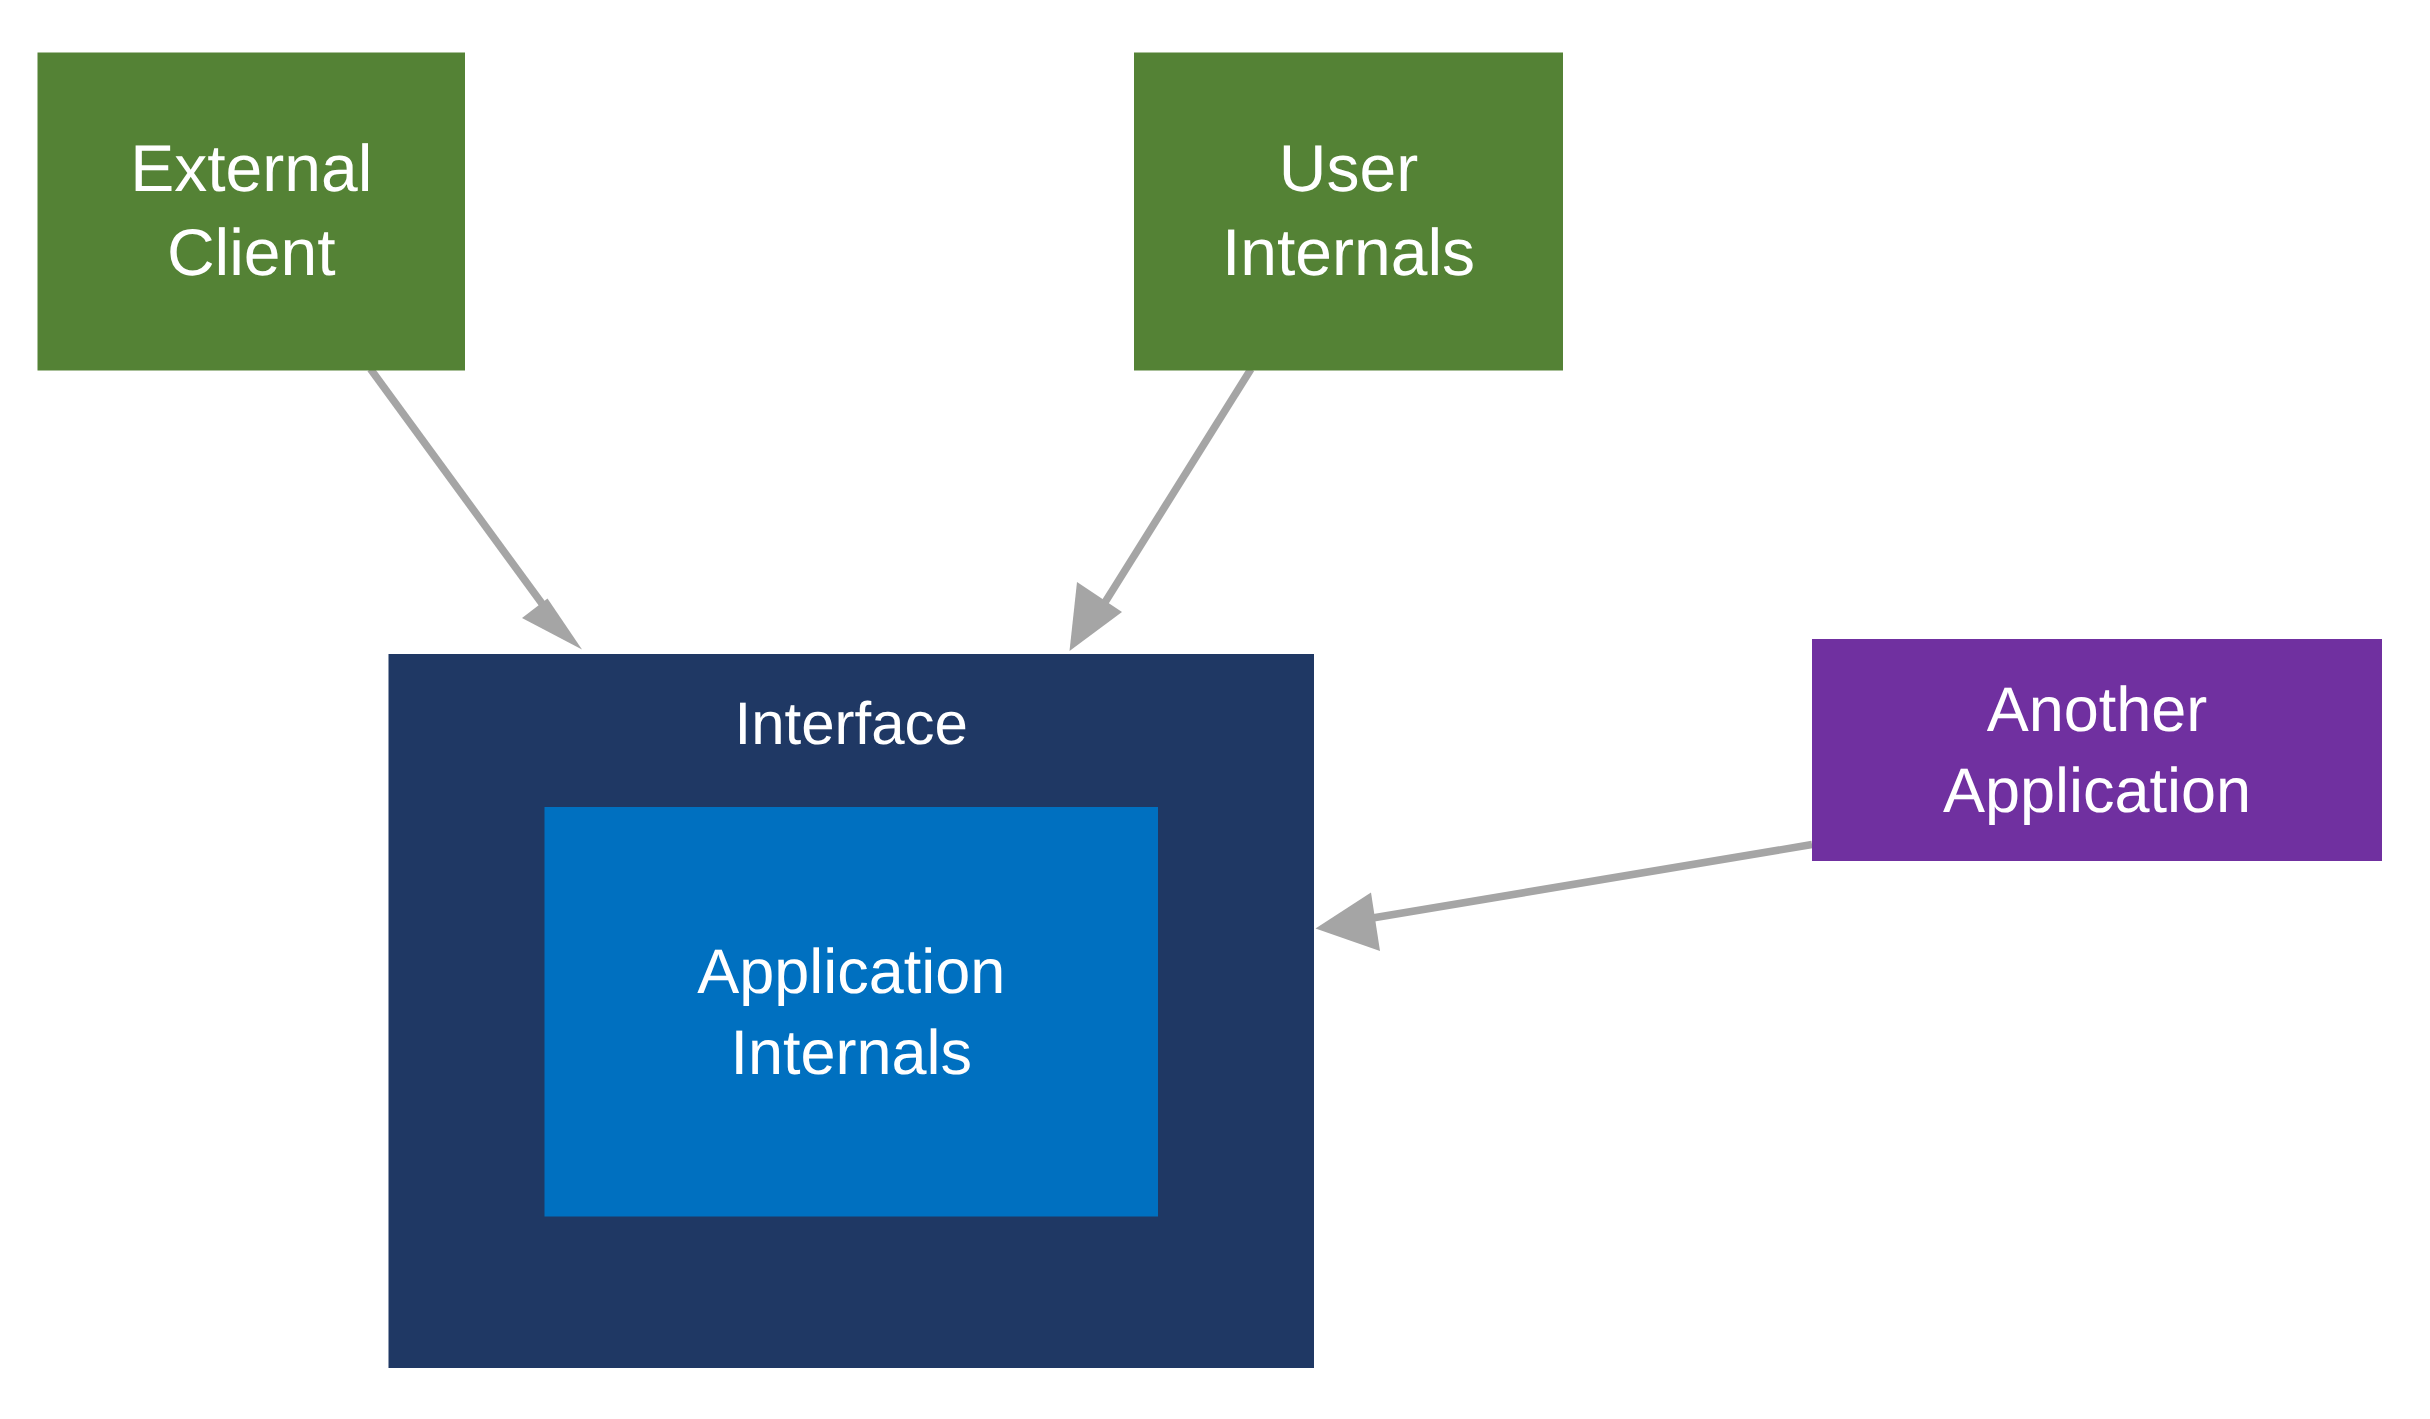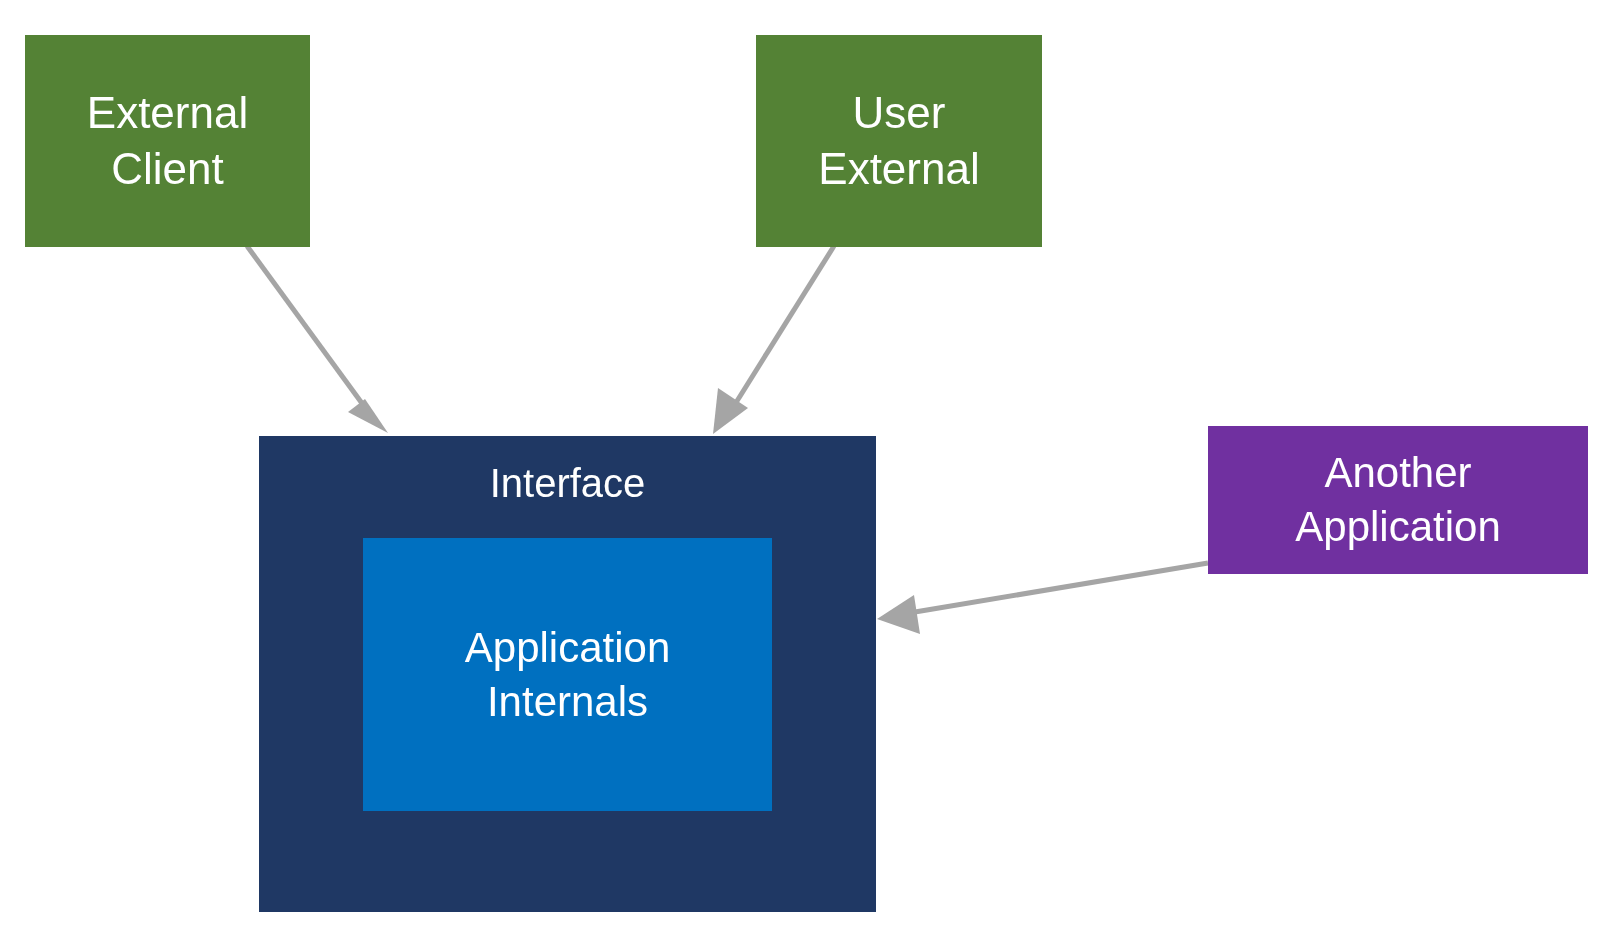--- a/index.html
+++ b/index.html
@@ -107,21 +107,21 @@
     </g>
   </svg>
 
   <div class="node" id="node-external-client">
     <span class="node-label">External
 Client</span>
   </div>
 
   <div class="node" id="node-user-interface">
     <span class="node-label">User
-External</span>
+Internals</span>
   </div>
 
   <div class="node" id="node-interface">
     <span class="node-label">Interface</span>
   </div>
 
   <div class="node" id="node-application-internals">
     <span class="node-label">Application
 Internals</span>
   </div>

